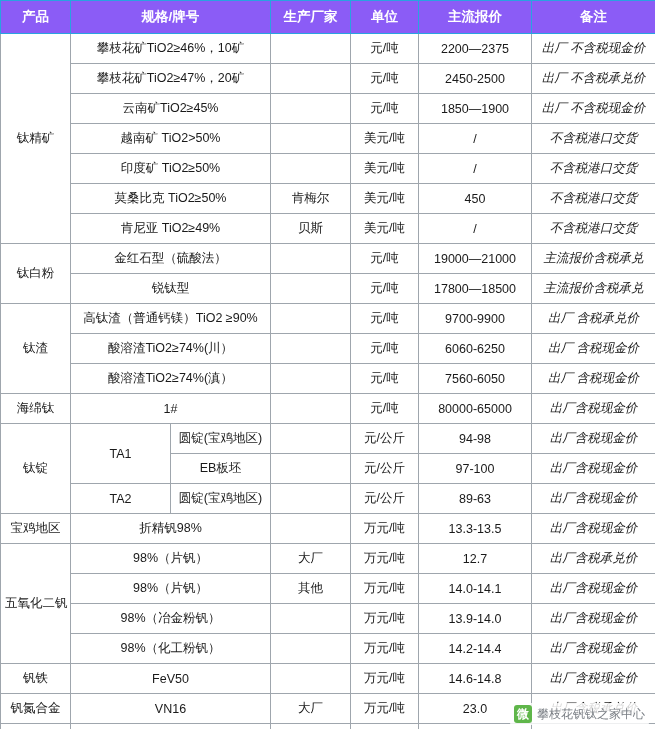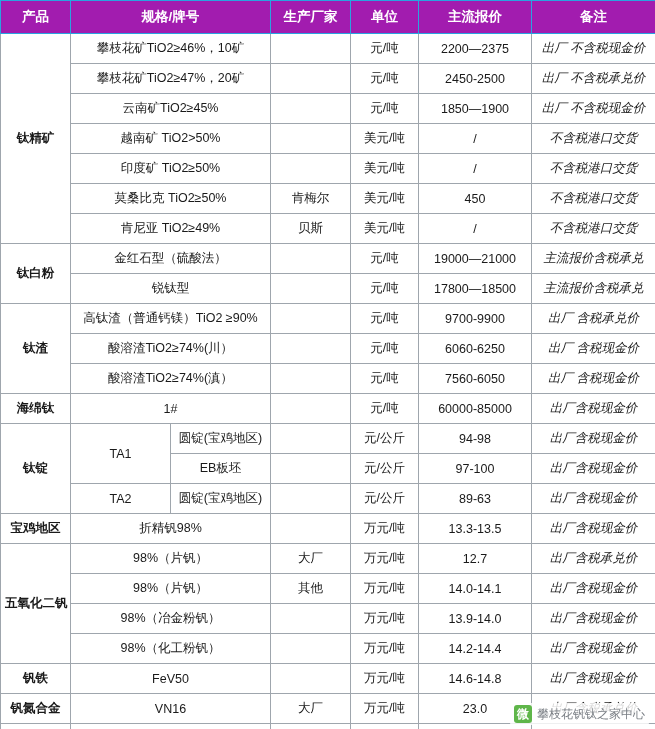--- a/index.html
+++ b/index.html
@@ -25,31 +25,31 @@
     font-size: 12.5px;
     color: #1a1a1a;
     padding: 0 4px;
     height: 30px;
     vertical-align: middle;
     box-sizing: border-box;
     overflow: hidden;
     white-space: nowrap;
   }
   table.price-table thead th {
-    background: #a21caf;
+    background: #8b5cf6;
     color: #ffffff;
     font-weight: bold;
     text-align: center;
     height: 33px;
     border-color: #29a3e0;
     font-size: 13.5px;
   }
   .c-center { text-align: center; }
   .c-left { text-align: center; padding-left: 6px; }
-  .cat { font-weight: bold; text-align: center; font-size: 13px; }
+  .cat { font-weight: normal; text-align: center; font-size: 13px; }
   .small { font-size: 11.5px; font-style: italic; }
   .watermark {
     position: absolute;
     right: 6px;
     bottom: 4px;
     display: flex;
     align-items: center;
     gap: 5px;
     color: #7a7f85;
     font-size: 12px;
@@ -169,21 +169,21 @@
         <td class="c-center"></td>
         <td class="c-center">元/吨</td>
         <td class="c-center">7560-6050</td>
         <td class="c-center small">出厂 含税现金价</td>
       </tr>
       <tr>
         <td class="cat" rowspan="1">海绵钛</td>
         <td class="c-left" colspan="2">1#</td>
         <td class="c-center"></td>
         <td class="c-center">元/吨</td>
-        <td class="c-center">60000-85000</td>
+        <td class="c-center">80000-65000</td>
         <td class="c-center small">出厂含税现金价</td>
       </tr>
       <tr>
         <td class="cat" rowspan="3">钛锭</td>
         <td class="c-left" rowspan="2">TA1</td>
         <td class="c-left">圆锭(宝鸡地区)</td>
         <td class="c-center"></td>
         <td class="c-center">元/公斤</td>
         <td class="c-center">94-98</td>
         <td class="c-center small">出厂含税现金价</td>

